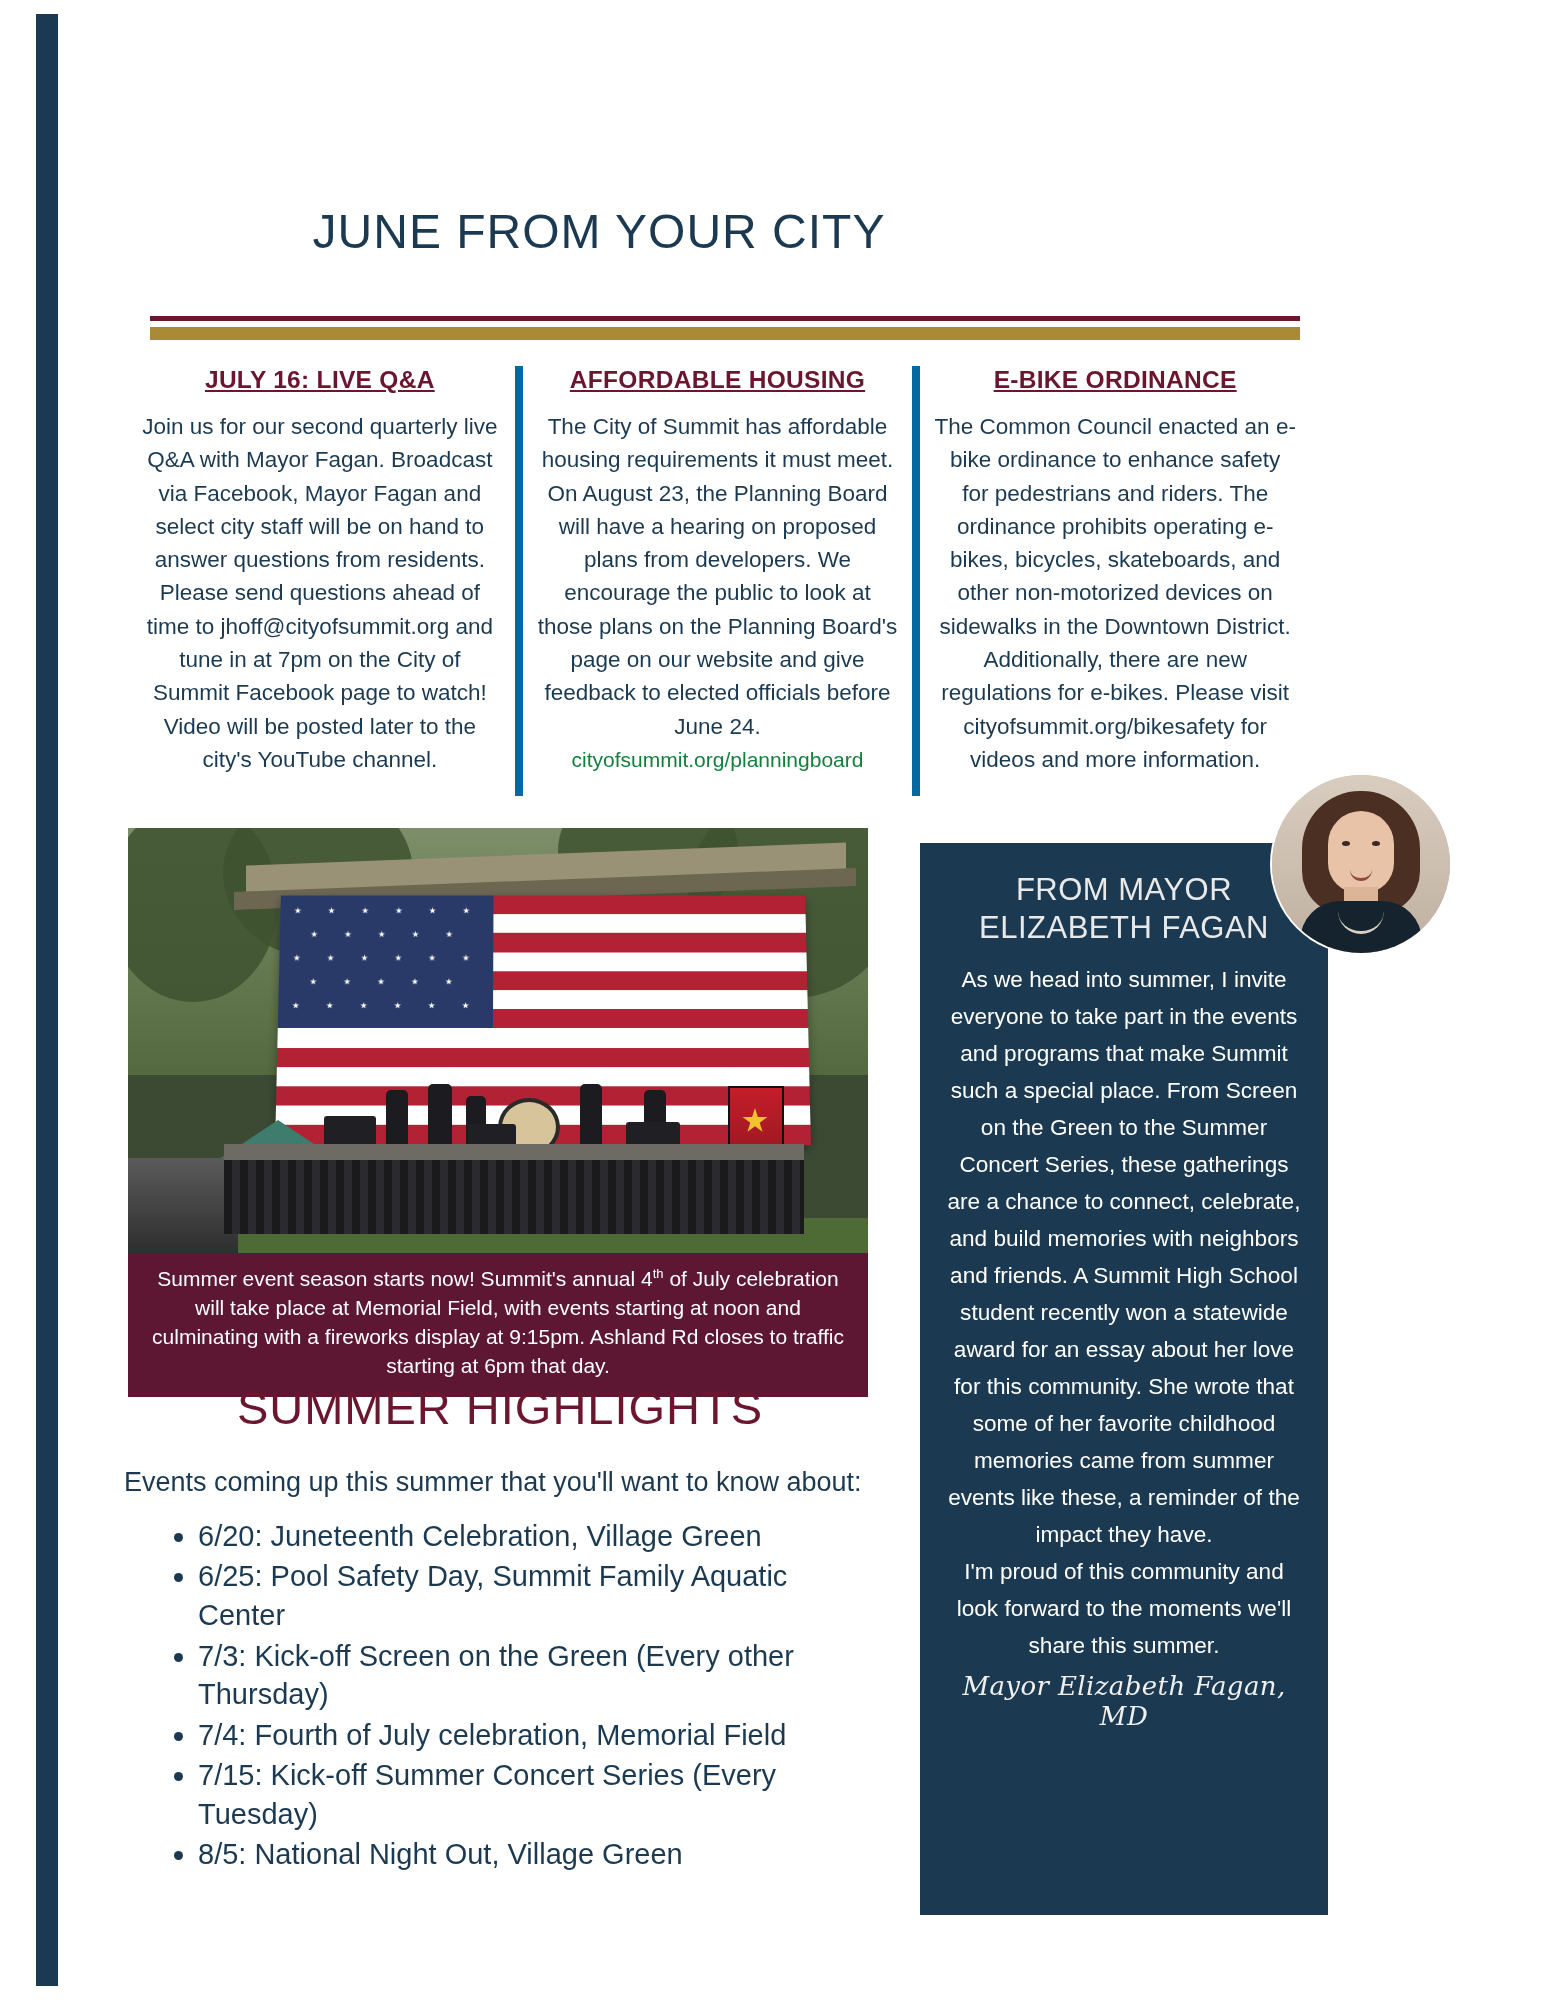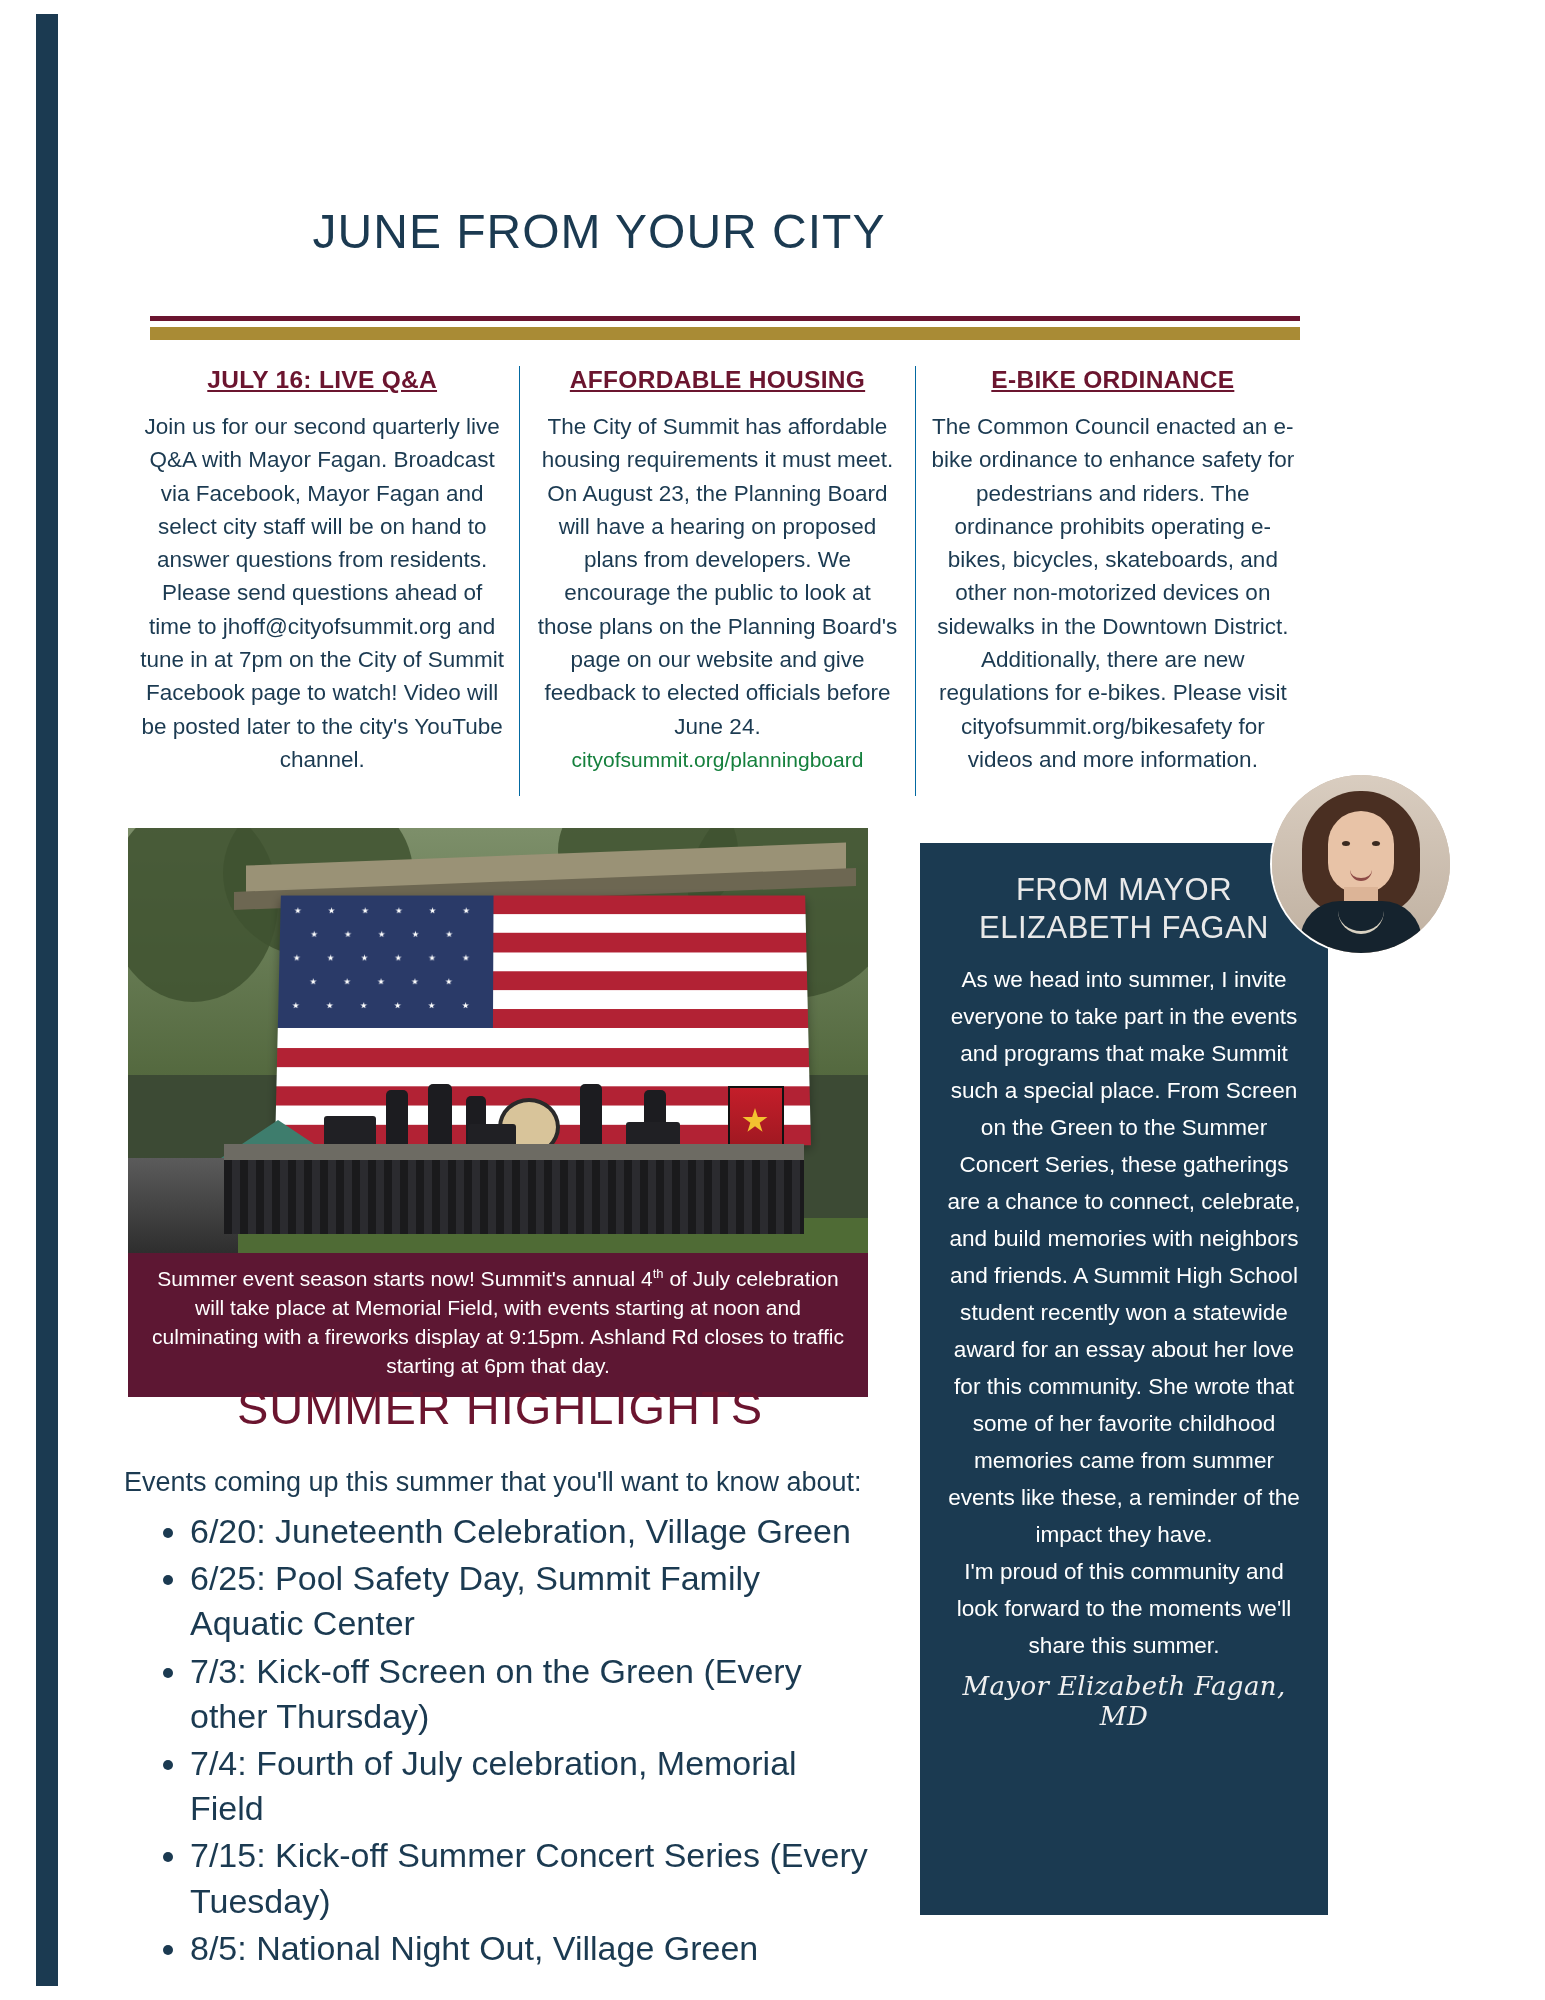--- a/index.html
+++ b/index.html
@@ -79,21 +79,21 @@
     position:absolute;left:125px;top:366px;width:1185px;height:430px;
     display:flex;
   }
   .col{
     flex:1 1 0;
     padding:0 14px;
     position:relative;
     text-align:center;
   }
   .col + .col{
-    border-left:1px solid #0369a1;
+    border-left:8px solid #0369a1;
   }
   .col-title{
     color:#6b152f;
     font-size:24.5px;
     font-weight:bold;
     letter-spacing:.3px;
     margin:0 0 16px 0;
     white-space:nowrap;
     text-decoration:underline;
   }
@@ -216,24 +216,24 @@
     margin:0 0 30px 0;
     font-weight:400;
   }
   .hl-intro{
     color:#1b3a51;
     font-size:27px;
     line-height:1.33;
     margin:0 0 6px 4px;
   }
   .hl-list{
-    margin:8px;
+    margin:16px;
     padding-left:62px;
     color:#1b3a51;
-    font-size:34px;
+    font-size:29px;
     line-height:1.33;
   }
   .hl-list li{margin:2px 0;}
 
   
   .mayor-panel{
     position:absolute;left:920px;top:843px;width:408px;height:1072px;
     background:#1b3a51;
     color:#ffffff;
     box-sizing:border-box;

